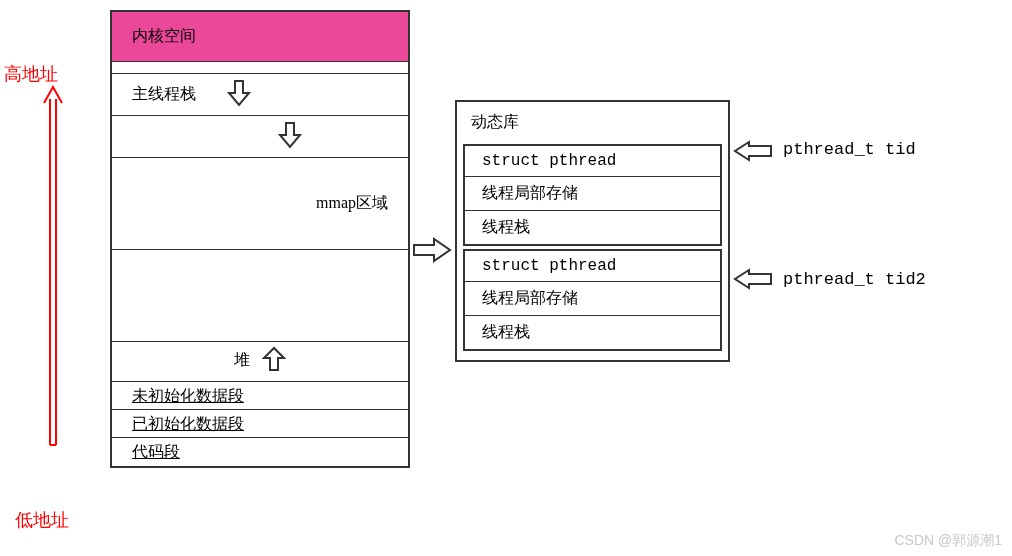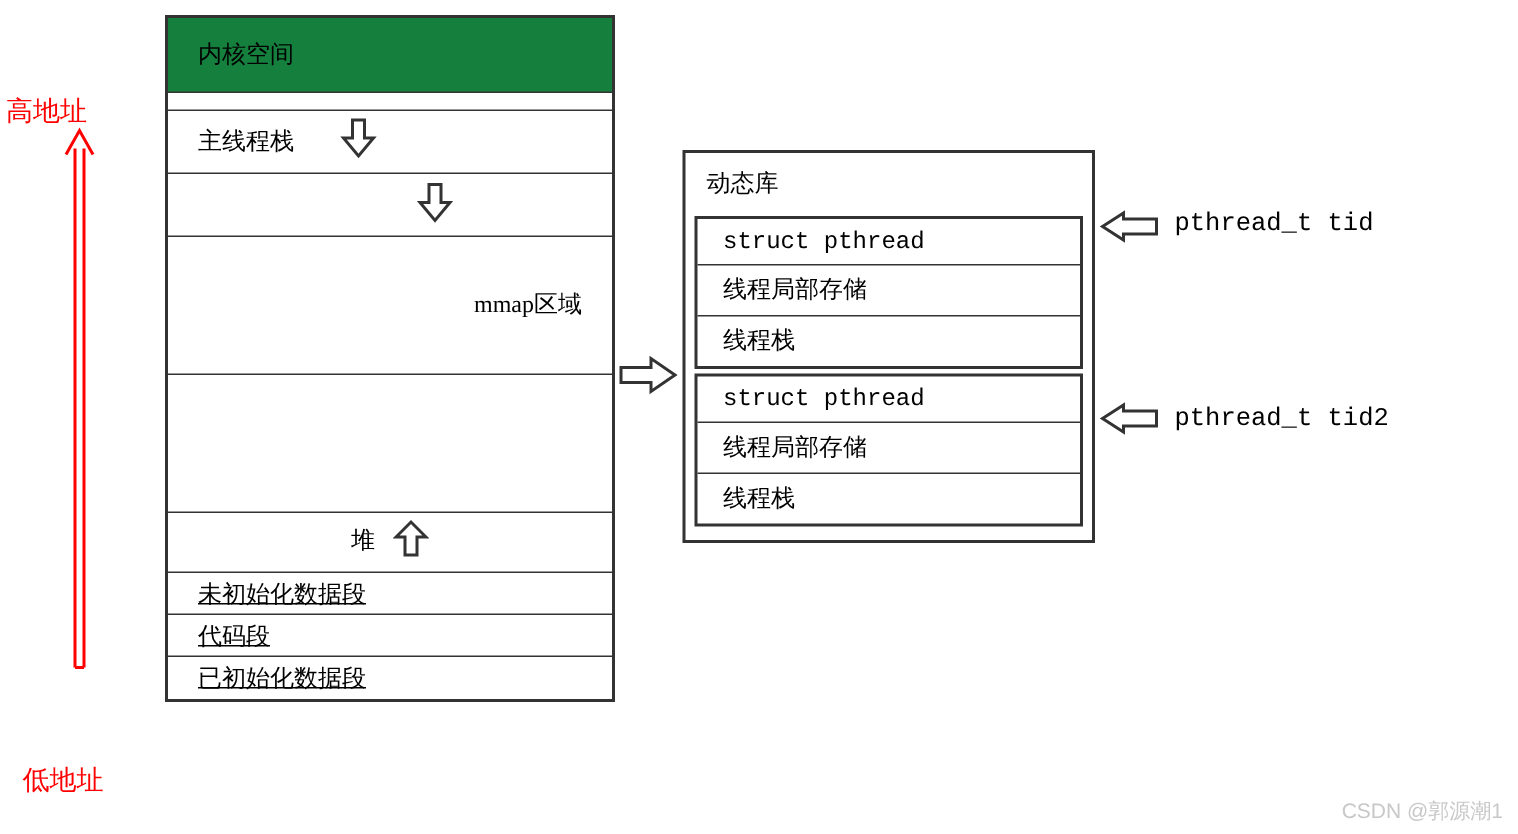--- a/index.html
+++ b/index.html
@@ -7,21 +7,21 @@
     
     .addr-label { position: absolute; color: #ff0000; font-family: "SimSun", serif; font-size: 18px; }
     .high-addr { left: 4px; top: 62px; }
     .low-addr { left: 15px; top: 468px; margin-top: 40px; }
     
     .red-arrow { position: absolute; left: 42px; top: 85px; }
     
     .memory-layout { position: absolute; left: 110px; top: 10px; width: 300px; border: 2px solid #333; }
     .mem-section { border-bottom: 1px solid #333; padding: 0; position: relative; }
     .mem-section:last-child { border-bottom: none; }
-    .kernel { background: #15803d; height: 50px; padding: 14px 20px; }
+    .kernel { background: #ec4899; height: 50px; padding: 14px 20px; }
     .gap-tiny { height: 12px; }
     .main-stack { height: 42px; padding: 10px 20px; display: flex; align-items: center; }
     .gap-med { height: 42px; position: relative; }
     .mmap-area { height: 92px; padding: 35px 20px; position: relative; text-align: right; }
     .gap-large { height: 92px; }
     .heap { height: 40px; padding: 4px 20px; position: relative; text-align: center; }
     .data-seg { padding: 4px 20px; height: 28px; text-decoration: underline; }
     
     .down-arrow-outline { display: inline-block; margin-left: 30px; }
     .down-arrow-outline svg { width: 26px; height: 28px; }
@@ -98,24 +98,24 @@
     <span class="up-arrow-inline">
       <svg viewBox="0 0 24 26">
           <path d="M8,24 L16,24 L16,12 L22,12 L12,2 L2,12 L8,12 Z" fill="#fff" stroke="#333" stroke-width="2"></path>
         </svg>
     </span>
   </div>
   <div class="mem-section data-seg">
     <span>未初始化数据段</span>
   </div>
   <div class="mem-section data-seg">
-    <span>代码段</span>
+    <span>已初始化数据段</span>
   </div>
   <div class="mem-section data-seg">
-    <span>已初始化数据段</span>
+    <span>代码段</span>
   </div>
 </div>
 
 <div class="right-arrow">
   <svg viewBox="0 0 40 28">
       <path d="M2,9 L22,9 L22,3 L38,14 L22,25 L22,19 L2,19 Z" fill="#fff" stroke="#333" stroke-width="2"></path>
     </svg>
 </div>
 
 <div class="dynlib">

